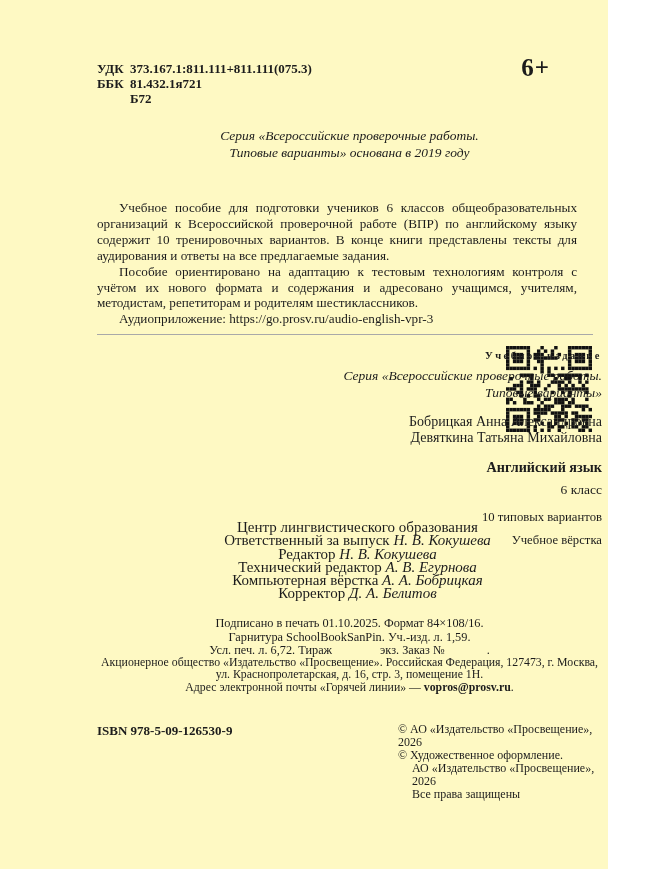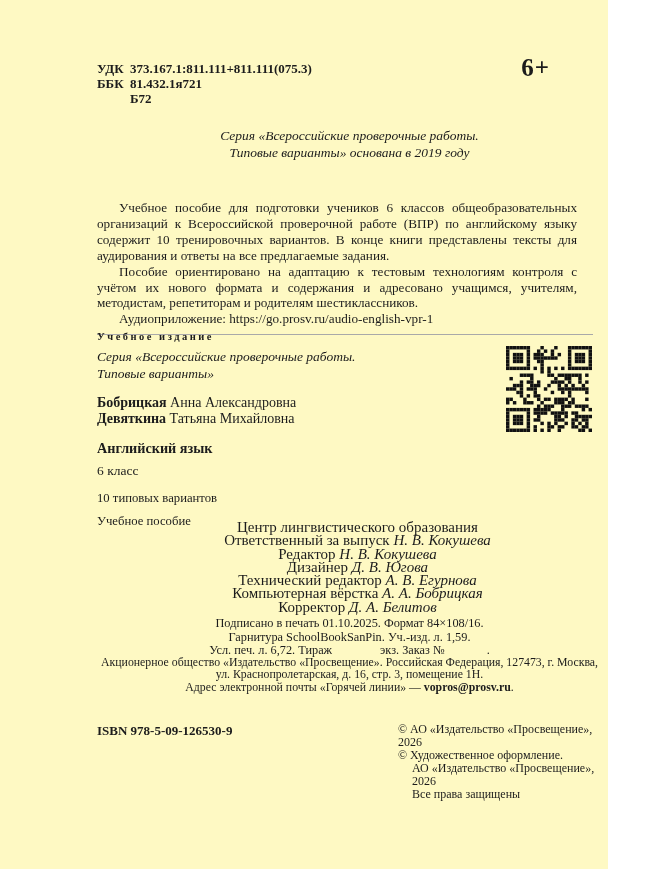--- a/index.html
+++ b/index.html
@@ -58,41 +58,41 @@
   }
   
   .qr {
     position: absolute;
     left: 506px; top: 346px;
     width: 86px; height: 86px;
   }
   
   .edition {
     position: absolute;
-    left: 97px; top: 331px; width: 505px;
-    text-align: left;
+    left: 97px; top: 350px; width: 505px;
+    text-align: right;
   }
   .edition .kind {
     font-size: 10.5px;
     font-weight: bold;
     letter-spacing: 2.5px;
     margin-bottom: 7px;
   }
   .edition .series-it {
     font-style: italic;
     font-size: 13.5px;
     line-height: 16.5px;
     margin-bottom: 13px;
   }
   .edition .authors {
     font-size: 14px;
     line-height: 15.5px;
     margin-bottom: 14px;
   }
-  .edition .authors b { font-weight: bold; }
+  .edition .authors b { font-weight: normal; }
   .edition .book-title {
     font-size: 14.2px;
     font-weight: bold;
     margin-bottom: 6px;
   }
   .edition .grade {
     font-size: 13.5px;
     margin-bottom: 12px;
   }
   .edition .variants {
@@ -162,21 +162,21 @@
   <div class="age-badge">6+</div>
 
   <div class="series-note">
     <div>Серия «Всероссийские проверочные работы.</div>
     <div>Типовые варианты» основана в 2019 году</div>
   </div>
 
   <div class="annotation">
     <p>Учебное пособие для подготовки учеников 6 классов общеобразовательных организаций к Всероссийской проверочной работе (ВПР) по английскому языку содержит 10 тренировочных вариантов. В конце книги представлены тексты для аудирования и ответы на все предлагаемые задания.</p>
     <p>Пособие ориентировано на адаптацию к тестовым технологиям контроля с учётом их нового формата и содержания и адресовано учащимся, учителям, методистам, репетиторам и родителям шестиклассников.</p>
-    <p class="audio-line">Аудиоприложение: https://go.prosv.ru/audio-english-vpr-1</p>
+    <p class="audio-line">Аудиоприложение: https://go.prosv.ru/audio-english-vpr-3</p>
   </div>
 
   <div class="divider"></div>
 
   <svg class="qr" id="qr-svg" viewBox="0 0 25 25">
       <rect x="0" y="0" width="1" height="1" fill="#111"></rect>
       <rect x="0" y="1" width="1" height="1" fill="#111"></rect>
       <rect x="0" y="2" width="1" height="1" fill="#111"></rect>
       <rect x="0" y="3" width="1" height="1" fill="#111"></rect>
       <rect x="0" y="4" width="1" height="1" fill="#111"></rect>
@@ -474,28 +474,27 @@
       <div>Серия «Всероссийские проверочные работы.</div>
       <div>Типовые варианты»</div>
     </div>
     <div class="authors">
       <div><b>Бобрицкая</b><span> Анна Александровна</span></div>
       <div><b>Девяткина</b><span> Татьяна Михайловна</span></div>
     </div>
     <div class="book-title">Английский язык</div>
     <div class="grade">6 класс</div>
     <div class="variants">10 типовых вариантов</div>
-    <div class="pub-type">Учебное пособие</div>
+    <div class="pub-type">Учебное вёрстка</div>
   </div>
 
   <div class="credits">
     <div>Центр лингвистического образования</div>
     <div><span>Ответственный за выпуск </span><i>Н. В. Кокушева</i></div>
     <div><span>Редактор </span><i>Н. В. Кокушева</i></div>
-    <div><span>Дизайнер </span><i>Д. В. Югова</i></div>
     <div><span>Технический редактор </span><i>А. В. Егурнова</i></div>
     <div><span>Компьютерная вёрстка </span><i>А. А. Бобрицкая</i></div>
     <div><span>Корректор </span><i>Д. А. Белитов</i></div>
   </div>
 
   <div class="print-info">
     <div>Подписано в печать 01.10.2025. Формат 84×108/16.</div>
     <div>Гарнитура SchoolBookSanPin. Уч.-изд. л. 1,59.</div>
     <div>
       <span>Усл. печ. л. 6,72. Тираж</span><span class="blank-sp w1"></span><span>экз. Заказ №</span><span class="blank-sp w2"></span><span>.</span>

